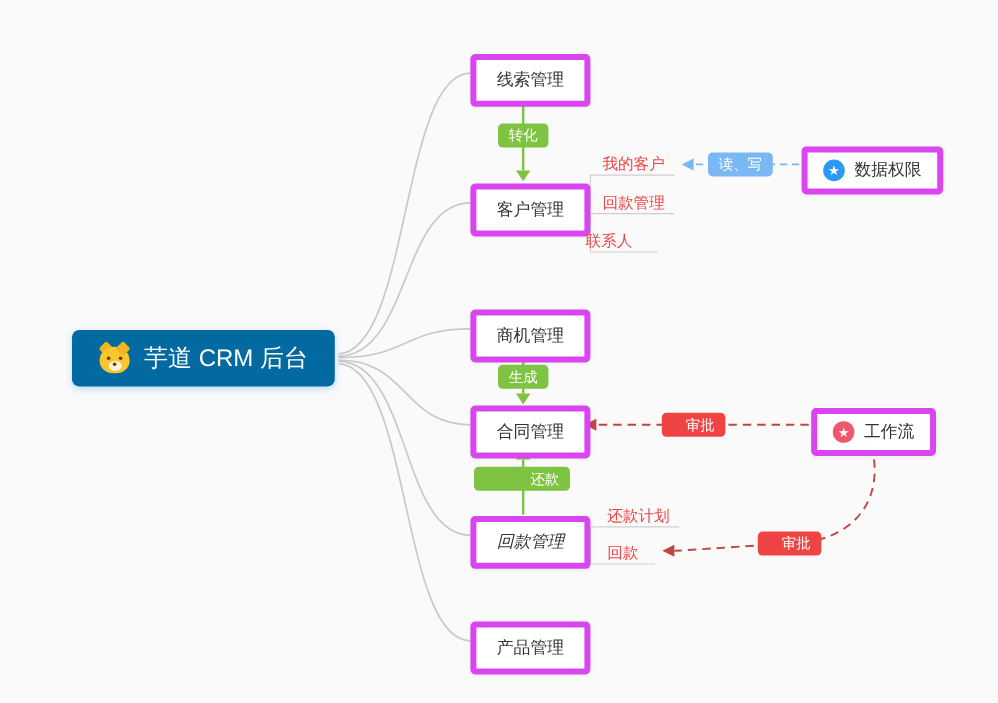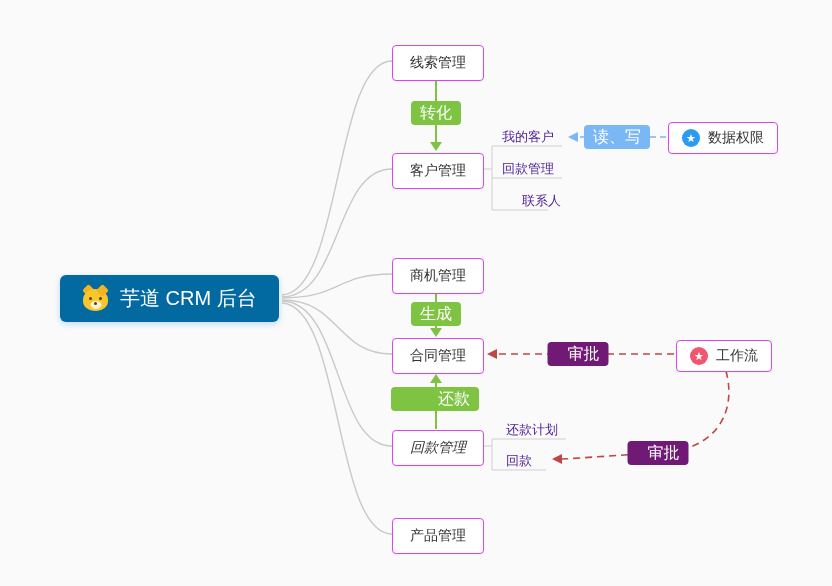--- a/index.html
+++ b/index.html
@@ -1,20 +1,20 @@
 <!DOCTYPE html>
 <html><head>
 <meta charset="utf-8">
 <style>
   html,body{margin:0;padding:0;background:#fafafa;font-family:"Liberation Sans","DejaVu Sans",sans-serif;}
   .canvas{position:relative;width:832px;height:586px;background:#fafafa;overflow:hidden;}
   .wires{position:absolute;left:0;top:0;}
 
   
-  .node{position:absolute;background:#fff;border:1px solid #d946ef;border-radius:4px;
+  .node{position:absolute;background:#fff;border:5px solid #d946ef;border-radius:4px;
         padding:8px 17px;font-size:14px;color:#333;white-space:nowrap;
         box-shadow:0 1px 3px rgba(0,0,0,.05);box-sizing:border-box;}
   .node-flex{display:flex;align-items:center;gap:8px;padding:6px 13px;}
 
   .n-lead{left:392px;top:45px;}
   .n-customer{left:392px;top:153px;}
   .n-opportunity{left:392px;top:258px;}
   .n-contract{left:392px;top:338px;}
   .n-receivable{left:392px;top:430px;font-style:italic;}
   .n-product{left:392px;top:518px;}
@@ -35,33 +35,33 @@
         border-radius:50% 50% 46% 46%;}
   .dog .face::before,.dog .face::after{content:"";position:absolute;top:8px;width:3px;height:3px;
         background:#5b3b10;border-radius:50%;}
   .dog .face::before{left:6px;} .dog .face::after{right:6px;}
   .dog .muzzle{position:absolute;left:50%;bottom:2px;transform:translateX(-50%);
         width:11px;height:8px;background:#fdf3d3;border-radius:50%;}
   .dog .muzzle::before{content:"";position:absolute;left:50%;top:1px;transform:translateX(-50%);
         width:3px;height:3px;background:#5b3b10;border-radius:50%;}
 
   
-  .leaf{position:absolute;font-size:13px;color:#4c1d95;white-space:nowrap;}
+  .leaf{position:absolute;font-size:13px;color:#ef4444;white-space:nowrap;}
   .l-my{left:502px;top:128px;}
   .l-sea{left:502px;top:160px;}
-  .l-contact{left:522px;top:192px;font-family:Liberation Serif, serif;}
+  .l-contact{left:488px;top:192px;font-family:Liberation Serif, serif;}
   .l-plan{left:506px;top:421px;}
   .l-receipt{left:506px;top:452px;}
 
   
-  .badge{position:absolute;transform:translate(-50%,-50%);color:#fff;font-size:16px;
+  .badge{position:absolute;transform:translate(-50%,-50%);color:#fff;font-size:12px;
          padding:4px 9px;border-radius:4px;line-height:1;white-space:nowrap;text-align:center;}
   .badge.green{background:#7fc343;}
   .badge.blue{background:#79b8f4;}
-  .badge.red{background:#701a75;padding-left:20px;}
+  .badge.red{background:#ef4444;padding-left:20px;}
   .b-convert{left:436px;top:113px;}
   .b-generate{left:436px;top:314px;}
   .b-repay{left:435px;top:399px;padding-left:47px;}
   .b-readwrite{left:617px;top:137px;}
   .b-approve-contract{left:578px;top:354px;}
   .b-approve-receivable{left:658px;top:453px;}
 
   
   .star{display:inline-flex;width:18px;height:18px;border-radius:50%;color:#fff;font-size:11px;
         align-items:center;justify-content:center;flex:0 0 auto;}

